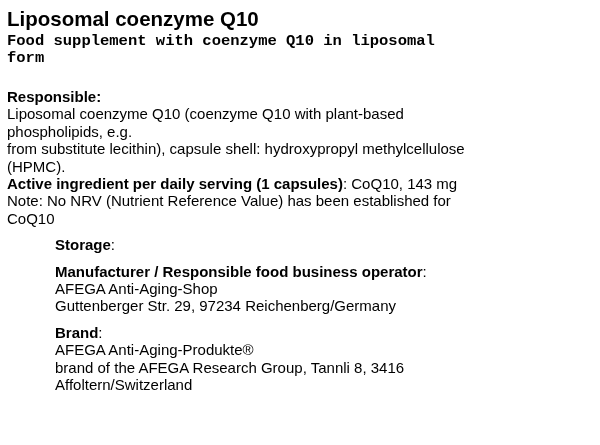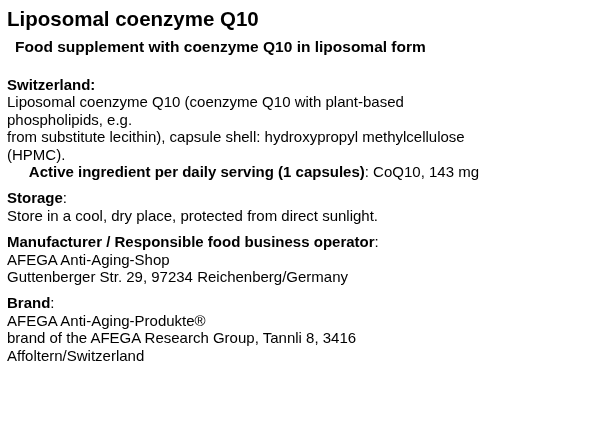--- a/index.html
+++ b/index.html
@@ -19,58 +19,59 @@
     font-size: 15px;
     line-height: 17.4px;
   }
   .title {
     margin: 2px 0 3px 0;
     font-size: 20.5px;
     line-height: 22px;
     font-weight: bold;
   }
   .subtitle {
-    margin: 8px;
+    margin: 0;
     font-size: 15.5px;
     line-height: 17px;
     font-weight: bold;
+    font-family: Liberation Mono, monospace;
   }
   .first-section { margin-top: 21px; }
-  .section-gap { margin-top: 9px; }
+  .section-gap { margin-top: 9px; margin-left: 48px; }
   .h { font-weight: bold; }
   .body-text { white-space: pre-line; }
-  .inline-line { white-space: pre-line; text-align: right; }
+  .inline-line { white-space: pre-line; }
 </style>
 </head>
 <body>
 
 <div class="doc">
 
   <h1 class="title">Liposomal coenzyme Q10</h1>
   <h2 class="subtitle">Food supplement with coenzyme Q10 in liposomal form</h2>
 
   <div class="first-section">
-    <div class="h">Switzerland:</div>
+    <div class="h">Responsible:</div>
     <div class="body-text">Liposomal coenzyme Q10 (coenzyme Q10 with plant-based phospholipids, e.g.
 from substitute lecithin), capsule shell: hydroxypropyl methylcellulose (HPMC).</div>
   </div>
 
   <div>
   </div>
 
   <div>
     <div class="inline-line"><span class="h">Active ingredient per daily serving (1 capsules)</span><span>: CoQ10, 143 mg</span></div>
+    <div class="body-text">Note: No NRV (Nutrient Reference Value) has been established for CoQ10</div>
   </div>
 
   <div>
   </div>
 
   <div class="section-gap">
     <div><span class="h">Storage</span><span>:</span></div>
-    <div class="body-text">Store in a cool, dry place, protected from direct sunlight.</div>
   </div>
 
   <div class="section-gap">
     <div><span class="h">Manufacturer / Responsible food business operator</span><span>:</span></div>
     <div class="body-text">AFEGA Anti-Aging-Shop
 Guttenberger Str. 29, 97234 Reichenberg/Germany</div>
   </div>
 
   <div class="section-gap">
     <div><span class="h">Brand</span><span>:</span></div>

